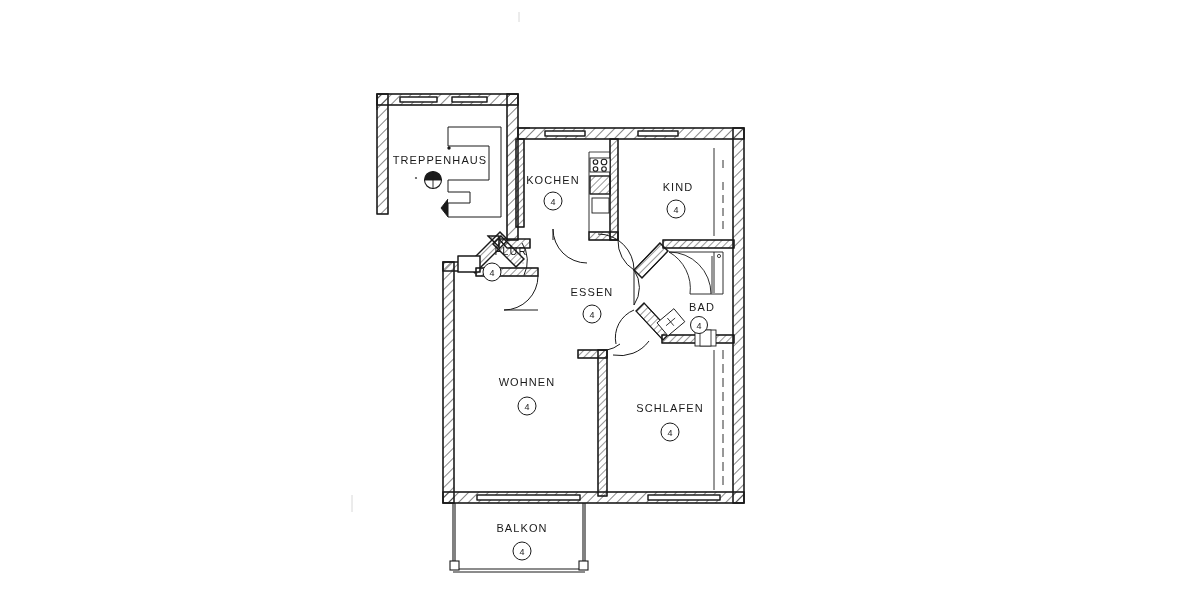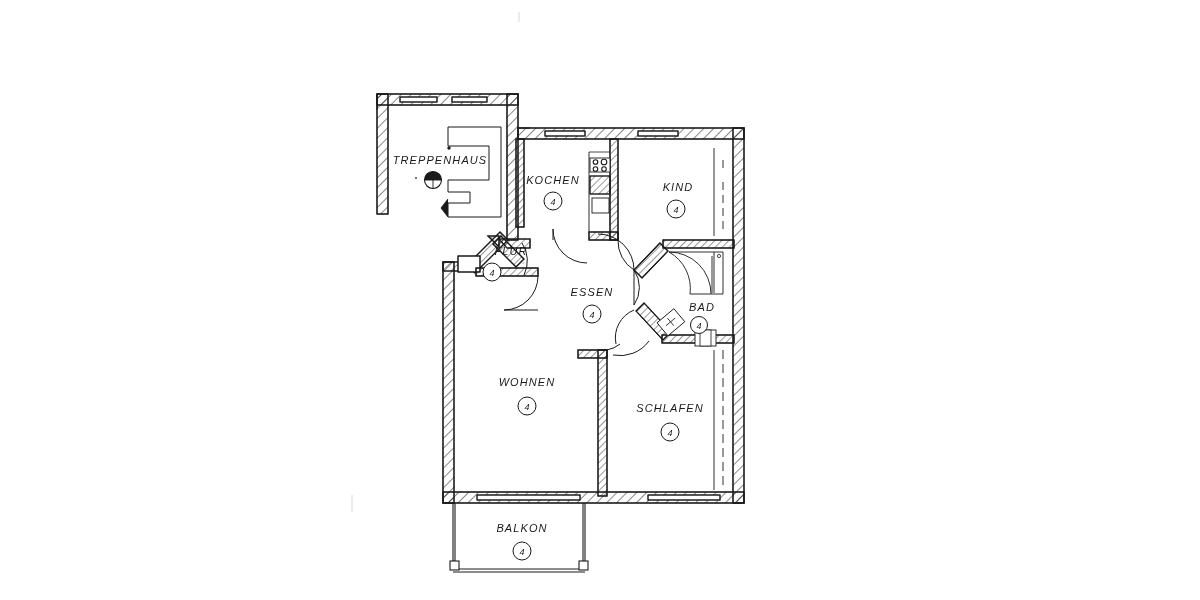--- a/index.html
+++ b/index.html
@@ -1,17 +1,17 @@
 <!DOCTYPE html>
 <html><head>
 <meta charset="utf-8">
 <style>
   html,body{margin:0;padding:0;background:#ffffff;}
   body{width:1200px;height:600px;overflow:hidden;font-family:"Liberation Sans",sans-serif;}
-  #plan-wrap{position:relative;width:1200px;height:564px;background:#ffffff;font-style:italic;}
+  #plan-wrap{position:relative;width:1200px;height:564px;background:#ffffff;}
   svg{display:block;}
   .rm-label{font-family:"Liberation Sans",sans-serif;font-size:11px;fill:#1a1a1a;letter-spacing:1.1px;text-anchor:middle;}
   .rm-num{font-family:"Liberation Sans",sans-serif;font-size:9px;fill:#1a1a1a;text-anchor:middle;}
 </style>
 </head>
 <body>
 
 <div id="plan-wrap">
 <svg id="plan" width="1200" height="600" viewBox="0 0 1200 600">
   <defs>

